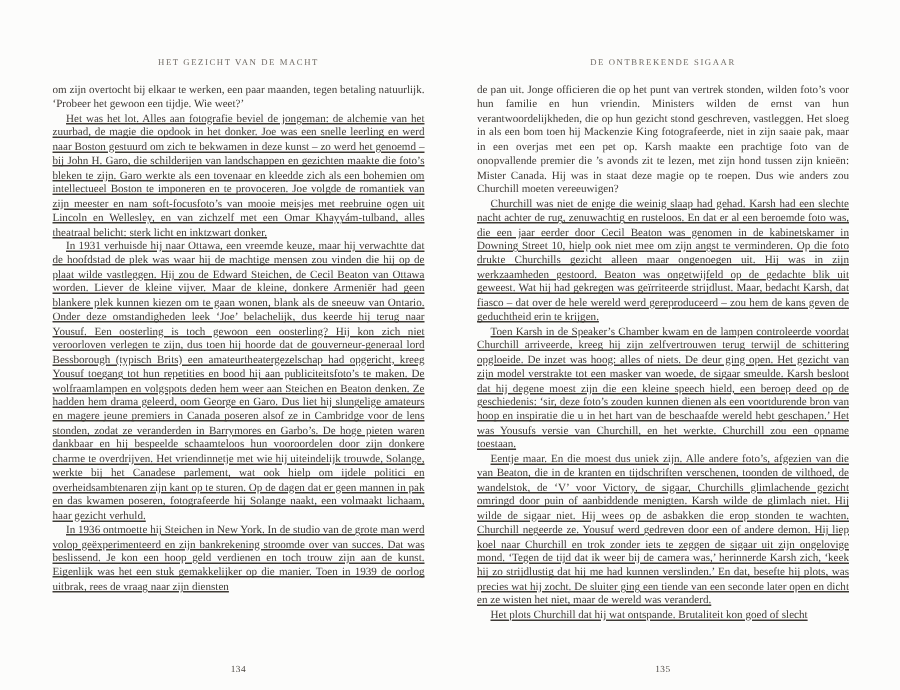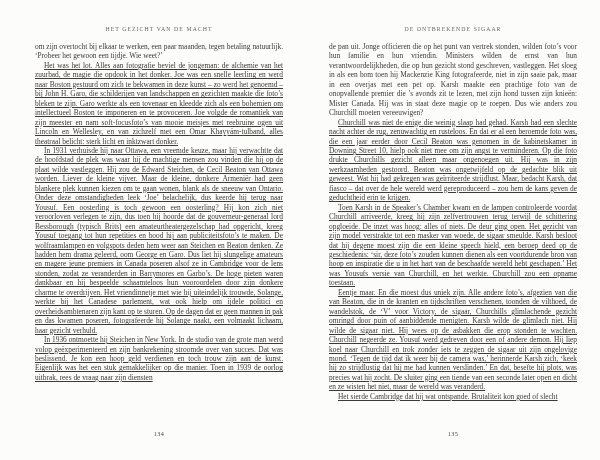--- a/index.html
+++ b/index.html
@@ -11,26 +11,26 @@
     overflow: hidden;
   }
   .spread {
     position: relative;
     width: 600px;
     height: 460px;
     background: #fcfcfb;
   }
   .page {
     position: absolute;
-    top: 4px;
+    top: 17px;
     width: 248px;
     height: 392px;
   }
   #page-left  { left: 35px; }
-  #page-right { left: 318px; margin-left: 11px; }
+  #page-right { left: 318px; }
   .running-head {
     position: absolute;
     top: 22px;
     left: 0;
     right: 0;
     text-align: center;
     font-family: "Liberation Serif", serif;
     font-size: 5.8px;
     font-weight: 400;
     letter-spacing: 1.05px;
@@ -85,18 +85,18 @@
     <footer class="folio">134</footer>
   </section>
 
   <section class="page" id="page-right">
     <header class="running-head">DE ONTBREKENDE SIGAAR</header>
     <div class="body-text">
       <p class="para">de pan uit. Jonge officieren die op het punt van vertrek stonden, wilden foto’s voor hun familie en hun vriendin. Ministers wilden de ernst van hun verantwoordelijkheden, die op hun gezicht stond geschreven, vastleggen. Het sloeg in als een bom toen hij Mackenzie King fotografeerde, niet in zijn saaie pak, maar in een overjas met een pet op. Karsh maakte een prachtige foto van de onopvallende premier die ’s avonds zit te lezen, met zijn hond tussen zijn knieën: Mister Canada. Hij was in staat deze magie op te roepen. Dus wie anders zou Churchill moeten vereeuwigen?</p>
       <p class="para indent">Churchill was niet de enige die weinig slaap had gehad. Karsh had een slechte nacht achter de rug, zenuwachtig en rusteloos. En dat er al een beroemde foto was, die een jaar eerder door Cecil Beaton was genomen in de kabinetskamer in Downing Street 10, hielp ook niet mee om zijn angst te verminderen. Op die foto drukte Churchills gezicht alleen maar ongenoegen uit. Hij was in zijn werkzaamheden gestoord. Beaton was ongetwijfeld op de gedachte blik uit geweest. Wat hij had gekregen was geïrriteerde strijdlust. Maar, bedacht Karsh, dat fiasco – dat over de hele wereld werd gereproduceerd – zou hem de kans geven de geduchtheid erin te krijgen.</p>
       <p class="para indent">Toen Karsh in de Speaker’s Chamber kwam en de lampen controleerde voordat Churchill arriveerde, kreeg hij zijn zelfvertrouwen terug terwijl de schittering opgloeide. De inzet was hoog: alles of niets. De deur ging open. Het gezicht van zijn model verstrakte tot een masker van woede, de sigaar smeulde. Karsh besloot dat hij degene moest zijn die een kleine speech hield, een beroep deed op de geschiedenis: ‘sir, deze foto’s zouden kunnen dienen als een voortdurende bron van hoop en inspiratie die u in het hart van de beschaafde wereld hebt geschapen.’ Het was Yousufs versie van Churchill, en het werkte. Churchill zou een opname toestaan.</p>
       <p class="para indent">Eentje maar. En die moest dus uniek zijn. Alle andere foto’s, afgezien van die van Beaton, die in de kranten en tijdschriften verschenen, toonden de vilthoed, de wandelstok, de ‘V’ voor Victory, de sigaar, Churchills glimlachende gezicht omringd door puin of aanbiddende menigten. Karsh wilde de glimlach niet. Hij wilde de sigaar niet. Hij wees op de asbakken die erop stonden te wachten. Churchill negeerde ze. Yousuf werd gedreven door een of andere demon. Hij liep koel naar Churchill en trok zonder iets te zeggen de sigaar uit zijn ongelovige mond. ‘Tegen de tijd dat ik weer bij de camera was,’ herinnerde Karsh zich, ‘keek hij zo strijdlustig dat hij me had kunnen verslinden.’ En dat, besefte hij plots, was precies wat hij zocht. De sluiter ging een tiende van een seconde later open en dicht en ze wisten het niet, maar de wereld was veranderd.</p>
-      <p class="para indent">Het sierde Cambridge dat hij wat ontspande. Brutaliteit kon goed of slecht</p>
+      <p class="para indent">Het plots Churchill dat hij wat ontspande. Brutaliteit kon goed of slecht</p>
     </div>
     <footer class="folio">135</footer>
   </section>
 
 </div>
 
 </body></html>

